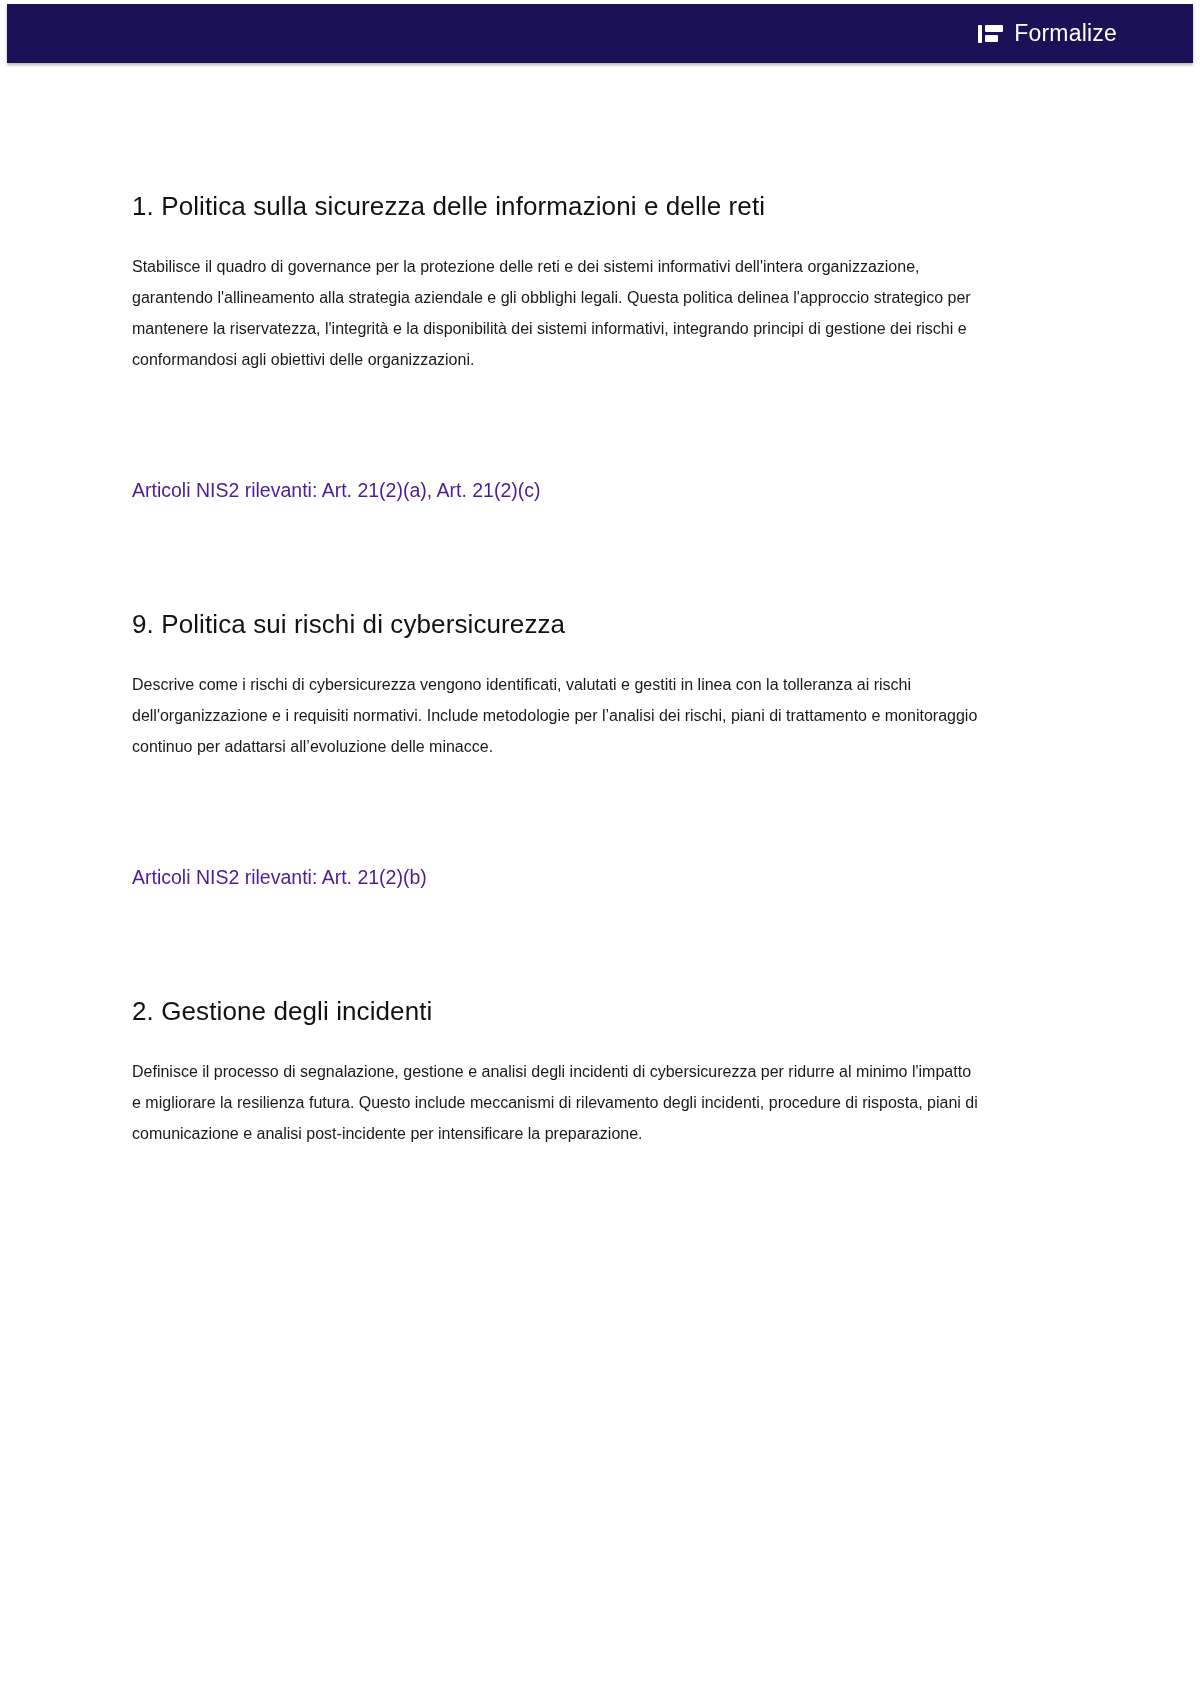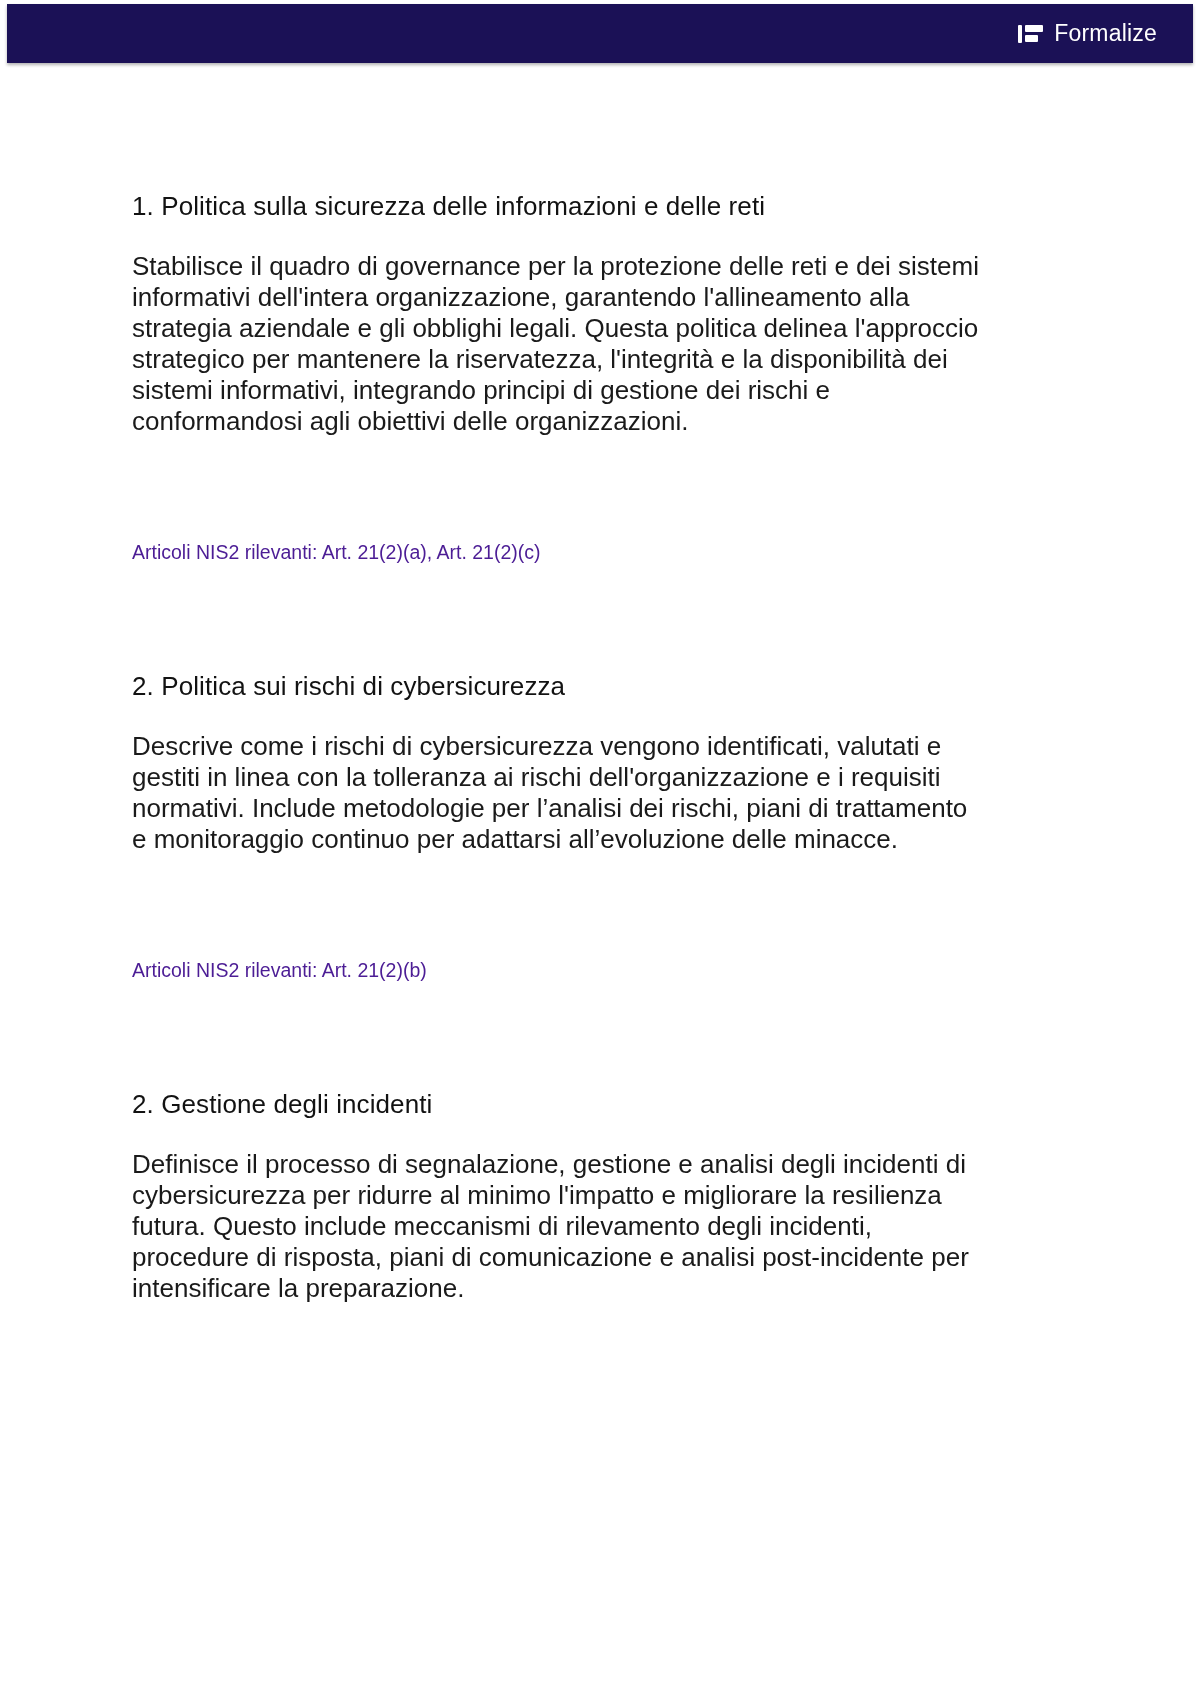--- a/index.html
+++ b/index.html
@@ -21,21 +21,21 @@
   .topbar {
     position: absolute;
     top: 4px;
     left: 7px;
     right: 7px;
     height: 59px;
     background: #1b1156;
     display: flex;
     align-items: center;
     justify-content: flex-end;
-    padding-right: 36px;
+    padding-right: 76px;
     box-sizing: border-box;
     box-shadow: 0 2px 3px rgba(0,0,0,0.30);
   }
   .brand {
     display: flex;
     align-items: center;
     gap: 11px;
   }
   .logo {
     display: flex;
@@ -86,21 +86,21 @@
     line-height: 36px;
     font-weight: 400;
     color: #121212;
     margin: 100px 0 0 0;
     letter-spacing: 0.1px;
   }
   .section-title.first {
     margin-top: 125px;
   }
   .section-desc {
-    font-size: 26px;
+    font-size: 16px;
     line-height: 31px;
     margin: 27px 0 0 0;
     color: #1a1a1a;
   }
   .section-articles {
     font-size: 19.5px;
     line-height: 31px;
     margin: 100px 0 0 0;
     color: #4c1d95;
   }
@@ -123,21 +123,21 @@
 
 <main class="content">
 
   <section>
     <h2 class="section-title first">1. Politica sulla sicurezza delle informazioni e delle reti</h2>
     <p class="section-desc">Stabilisce il quadro di governance per la protezione delle reti e dei sistemi informativi dell'intera organizzazione, garantendo l'allineamento alla strategia aziendale e gli obblighi legali. Questa politica delinea l'approccio strategico per mantenere la riservatezza, l'integrità e la disponibilità dei sistemi informativi, integrando principi di gestione dei rischi e conformandosi agli obiettivi delle organizzazioni.</p>
     <p class="section-articles">Articoli NIS2 rilevanti: Art. 21(2)(a), Art. 21(2)(c)</p>
   </section>
 
   <section>
-    <h2 class="section-title">2. Politica sui rischi di cybersicurezza</h2>
+    <h2 class="section-title">9. Politica sui rischi di cybersicurezza</h2>
     <p class="section-desc">Descrive come i rischi di cybersicurezza vengono identificati, valutati e gestiti in linea con la tolleranza ai rischi dell'organizzazione e i requisiti normativi. Include metodologie per l’analisi dei rischi, piani di trattamento e monitoraggio continuo per adattarsi all’evoluzione delle minacce.</p>
     <p class="section-articles">Articoli NIS2 rilevanti: Art. 21(2)(b)</p>
   </section>
 
   <section>
     <h2 class="section-title">2. Gestione degli incidenti</h2>
     <p class="section-desc">Definisce il processo di segnalazione, gestione e analisi degli incidenti di cybersicurezza per ridurre al minimo l'impatto e migliorare la resilienza futura. Questo include meccanismi di rilevamento degli incidenti, procedure di risposta, piani di comunicazione e analisi post-incidente per intensificare la preparazione.</p>
   </section>
 
 </main>

